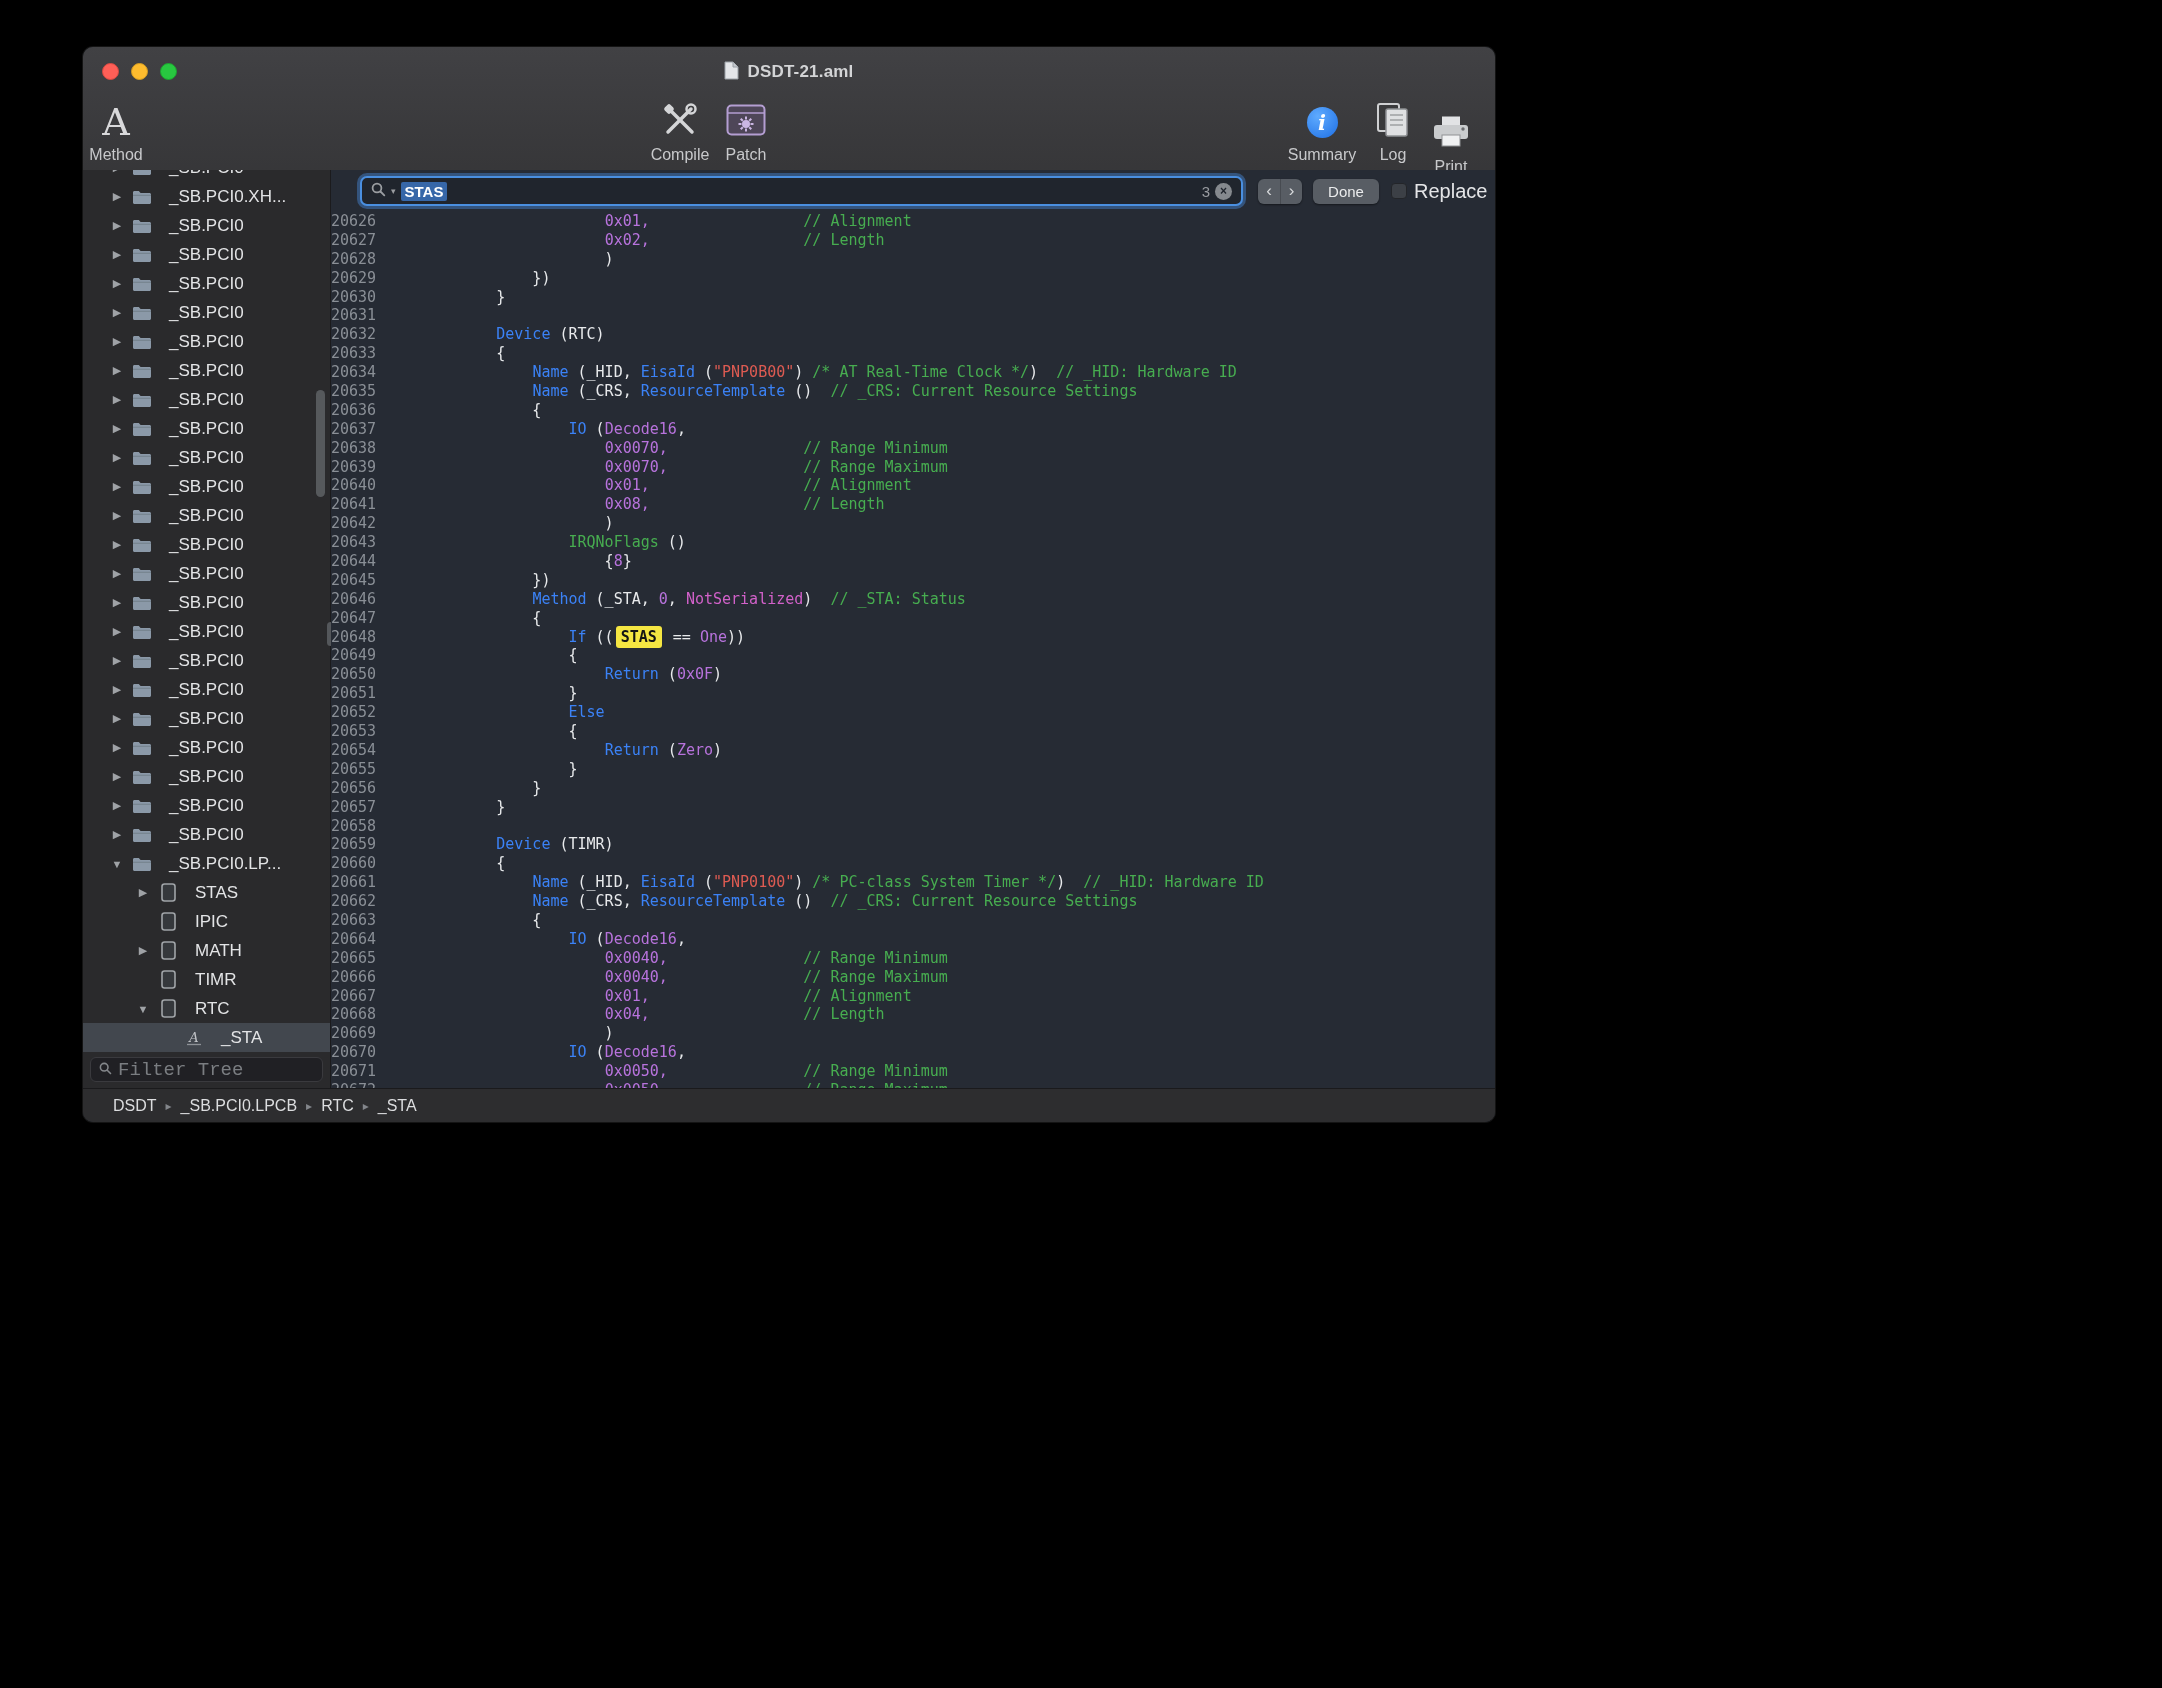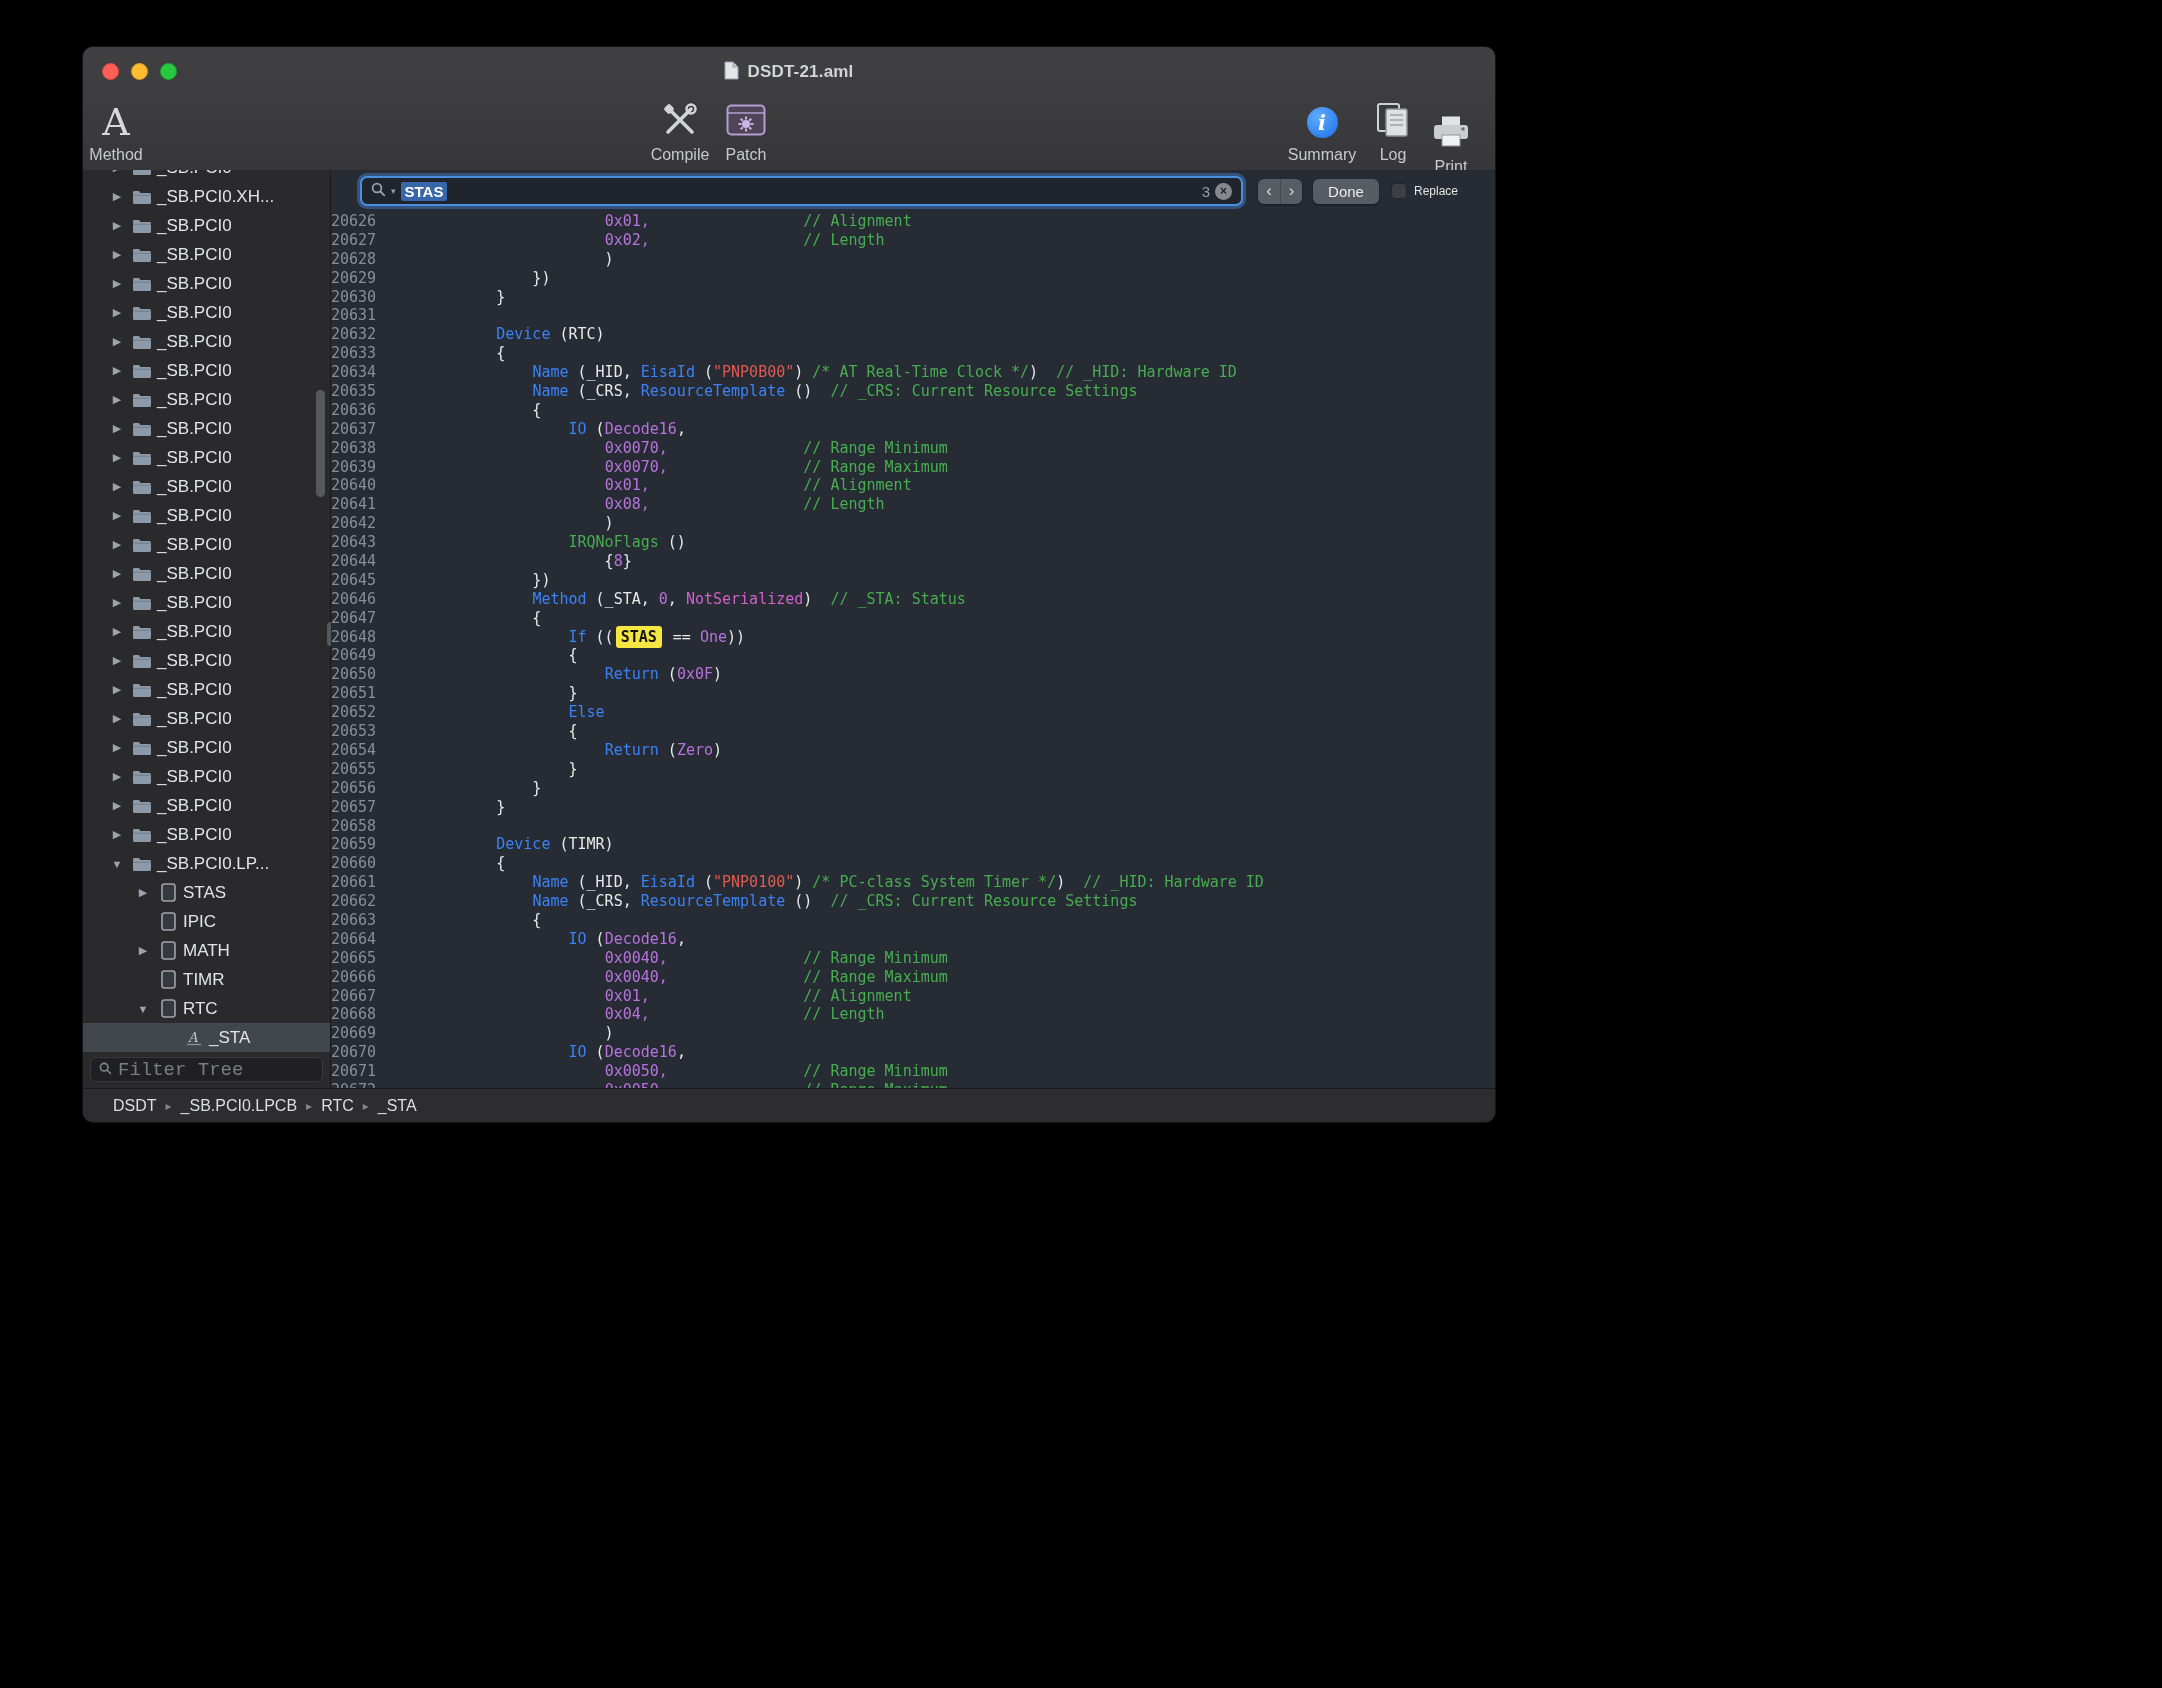--- a/index.html
+++ b/index.html
@@ -32,21 +32,21 @@
     font-size:21px;color:#fff}
   
   .main{position:absolute;top:123px;left:0;right:0;bottom:34px;display:flex}
   
   .sidebar{width:248px;background:#2a2a2c;border-right:1px solid #1b1b1d;position:relative;overflow:hidden;flex:none}
   .tree{position:absolute;top:-17px;left:0;right:0}
   .tree-row{height:29px;display:flex;align-items:center;font-size:17px;color:#e3e4e6;white-space:nowrap}
   .tree-row.selected{background:#42474e}
   .disc{width:20px;font-size:11px;color:#9fa2a6;text-align:center;flex:none}
   .ticon{width:30px;display:flex;justify-content:center;flex:none}
-  .tlabel{margin-left:0}
+  .tlabel{margin-left:12px}
   .sb-scroll{position:absolute;right:5px;top:220px;width:9px;height:107px;border-radius:5px;background:#5b5e62;opacity:.9}
   .splitter-dot{position:absolute;left:244px;top:452px;width:7px;height:24px;border-radius:4px;background:#54575b}
   .filter{position:absolute;left:7px;right:7px;bottom:6px;height:25px;background:#202024;border:1px solid #3a3a3e;
     border-radius:6px;display:flex;align-items:center;padding:0 8px;gap:6px}
   .filter input{background:transparent;border:none;outline:none;color:#d8d9db;font-size:19px;width:100%;
     font-family:Liberation Mono, monospace}
   .filter input::placeholder{color:#7a7d81}
   
   .editor{flex:1;position:relative;background:#262b34;overflow:hidden}
   .findbar{position:absolute;top:0;left:0;right:0;height:42px;display:flex;align-items:center;padding-left:29px}
@@ -58,21 +58,21 @@
   .ff-spacer{flex:1}
   .count{color:#989ba0;font-size:15px}
   .clear{width:17px;height:17px;border-radius:50%;background:#85898e;color:#20252d;font-size:12px;font-weight:700;
     display:flex;align-items:center;justify-content:center;line-height:1}
   .steppers{margin-left:15px;display:flex;border-radius:6px;overflow:hidden;box-shadow:0 1px 2px rgba(0,0,0,.45)}
   .step{width:22px;height:25px;background:#585d64;color:#d8dadc;display:flex;align-items:center;justify-content:center;font-size:17px}
   .step + .step{border-left:1px solid #474b51}
   .done-btn{margin-left:11px;width:66px;height:25px;background:#585d64;border-radius:6px;color:#eaebec;font-size:15px;
     display:flex;align-items:center;justify-content:center;box-shadow:0 1px 2px rgba(0,0,0,.45)}
   .chk{margin-left:12px;width:16px;height:16px;background:#3c4046;border:1px solid #232529;border-radius:4px;flex:none}
-  .replace-lbl{margin-left:7px;color:#e4e5e7;font-size:12px}
+  .replace-lbl{margin-left:7px;color:#e4e5e7;font-size:20px}
   
   .code{position:absolute;top:42px;left:0;right:0;bottom:0;font-family:"DejaVu Sans Mono",monospace;
     font-size:15px;line-height:18.9px;white-space:pre;overflow:hidden}
   .code-line{display:flex;height:18.9px;align-items:center}
   .lnum{width:77px;text-align:left;color:#8a8f96;flex:none}
   .lcode{margin-left:16px}
   .tk-p{color:#e8eaec}
   .tk-k{color:#3b82f6}
   .tk-n{color:#b873dd}
   .tk-s{color:#dd5b52}

